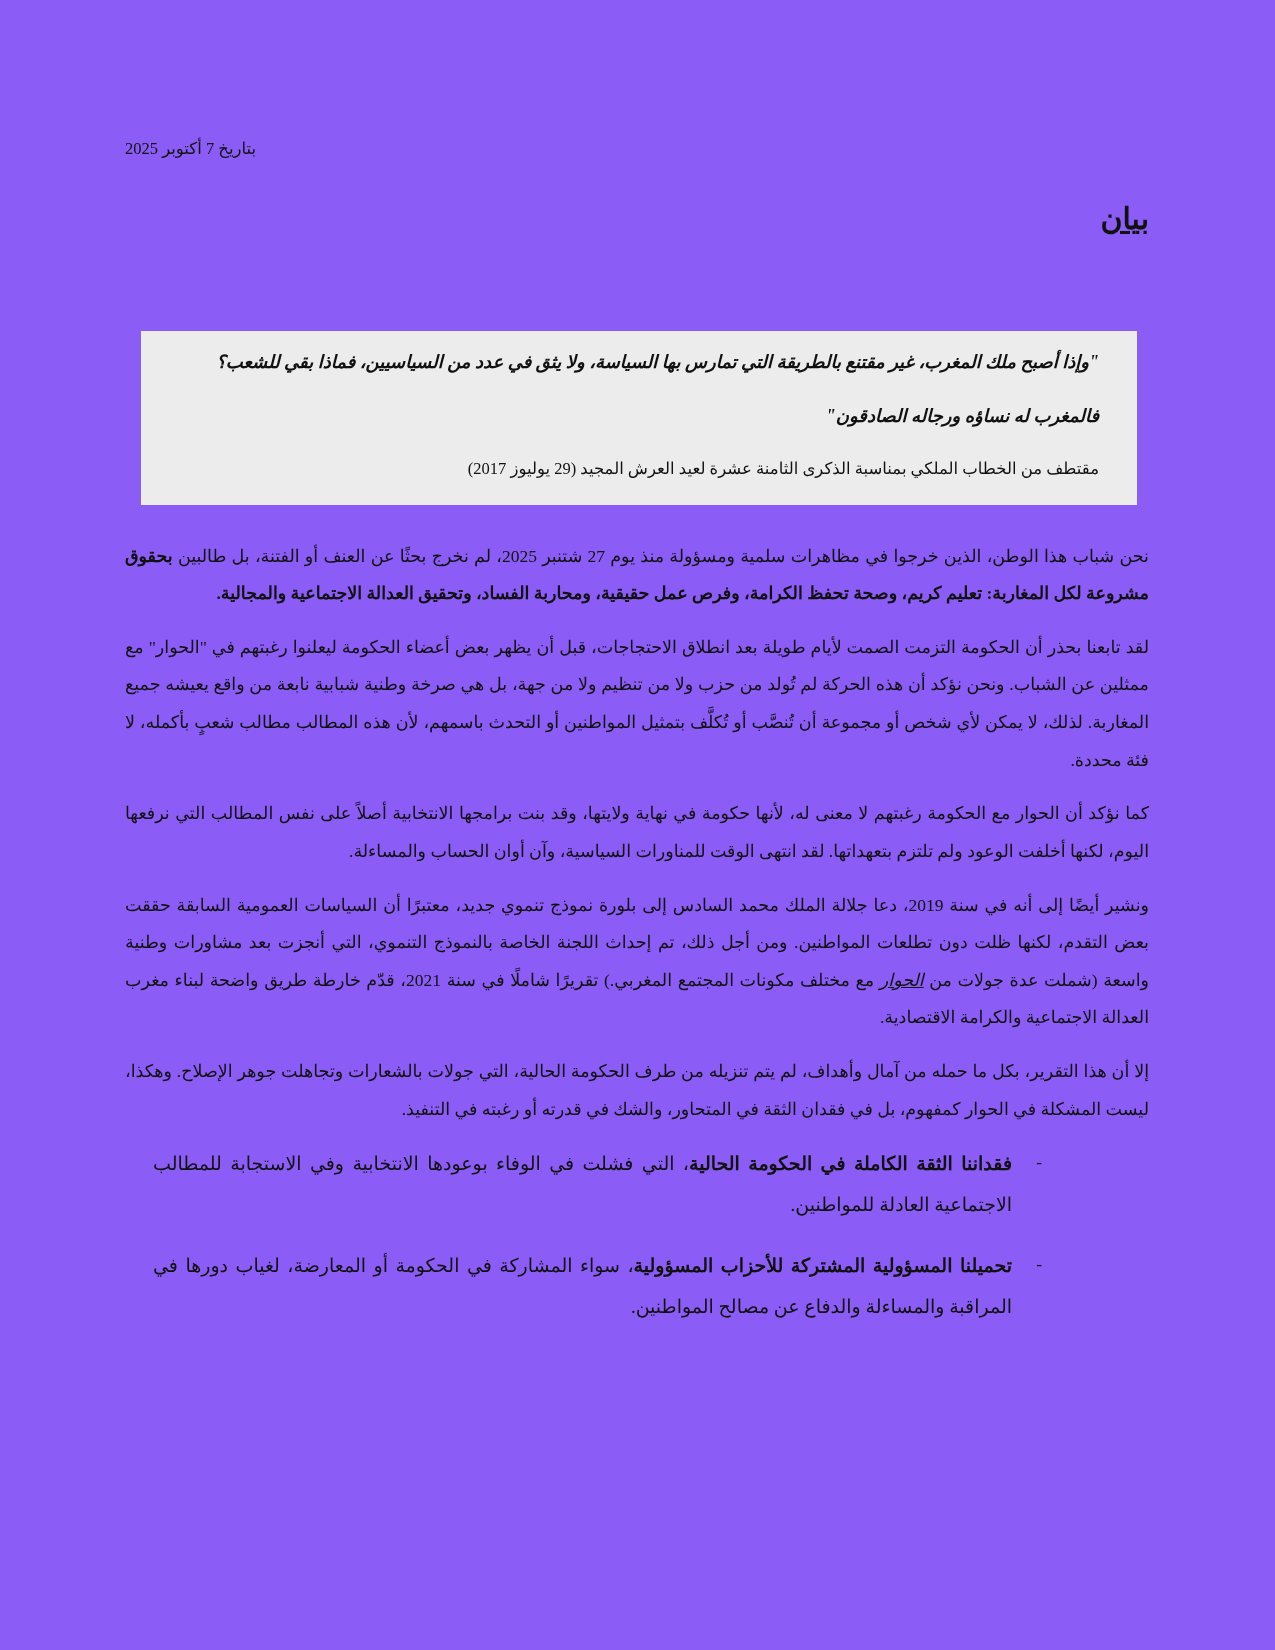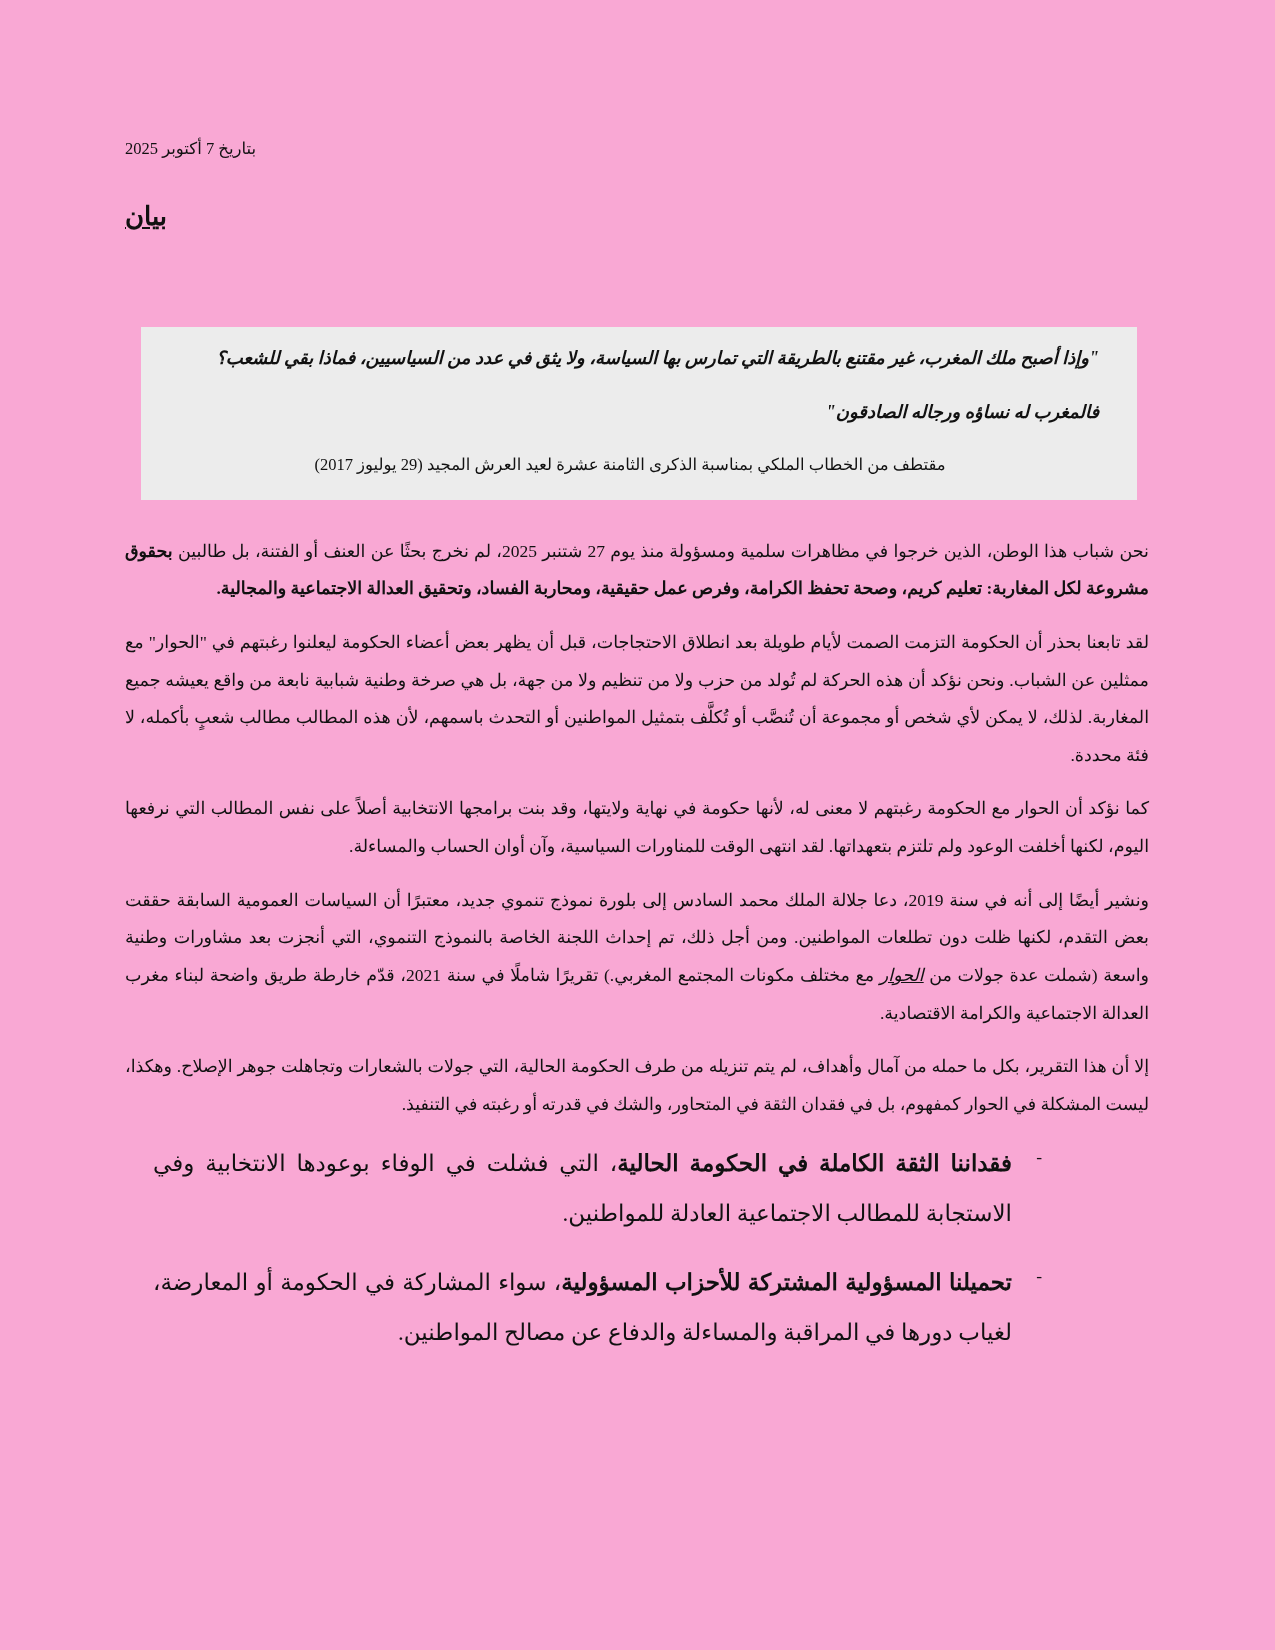--- a/index.html
+++ b/index.html
@@ -6,36 +6,36 @@
     margin: 0;
     padding: 0;
     background: #ffffff;
   }
   .page {
     position: relative;
     width: 1275px;
     min-height: 1650px;
     box-sizing: border-box;
     margin: 0 auto;
-    background: #f9a8d4;
+    background: #8b5cf6;
     direction: rtl;
     color: #111111;
     font-family: "Liberation Serif", "DejaVu Serif", serif;
     padding: 138px 126px 60px 125px;
   }
   .date-line {
     direction: rtl;
     text-align: left;
     font-size: 16.5px;
     line-height: 1.3;
     margin: 0;
   }
   .doc-title {
-    text-align: left;
-    font-size: 26px;
+    text-align: right;
+    font-size: 30px;
     font-weight: bold;
     margin: 42px 0 0 0;
     line-height: 1.2;
     text-decoration: underline;
   }
   .quote-block {
     background: #ececec;
     margin: 94px 12px 0 16px;
     padding: 18px 38px 24px 20px;
   }
@@ -46,21 +46,21 @@
     line-height: 26px;
     margin: 0 0 28px 0;
     text-align: right;
   }
   .quote-attribution {
     font-size: 16.5px;
     font-weight: normal;
     font-style: normal;
     line-height: 1.4;
     margin: 14px 0 0 0;
-    text-align: center;
+    text-align: right;
   }
   .body-text p.para {
     font-size: 17.5px;
     line-height: 2.15;
     text-align: justify;
     margin: 0 0 16px 0;
   }
   .body-text p.para-first {
     margin-top: 33px;
   }
@@ -77,21 +77,21 @@
   .list-item .marker {
     flex: 0 0 30px;
     font-size: 17.5px;
     line-height: 2.15;
     text-align: right;
     padding-left: 6px;
     box-sizing: border-box;
   }
   .list-item .li-text {
     flex: 1;
-    font-size: 23px;
+    font-size: 19px;
     line-height: 2.15;
     text-align: justify;
     margin-left: 28px;
   }
   b.run-bold { font-weight: bold; }
   span.u { text-decoration: underline; font-style: italic; }
 </style>
 </head>
 <body>
 

